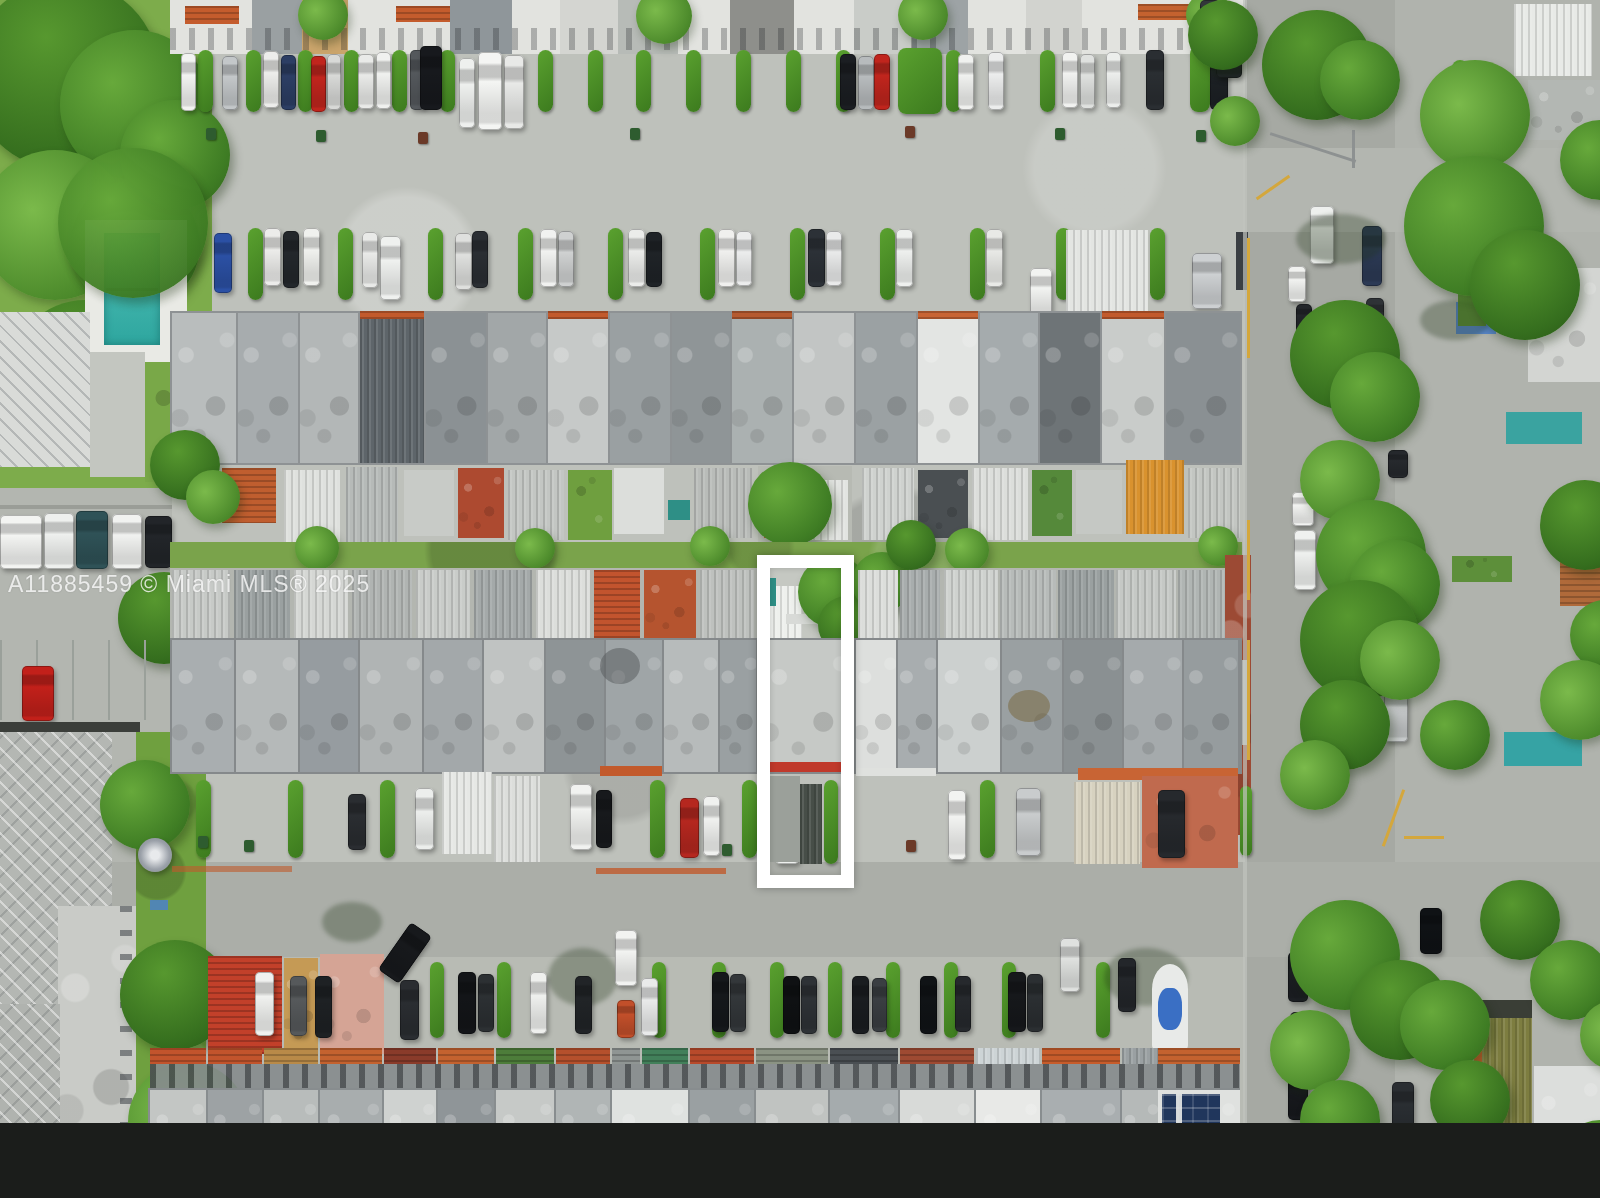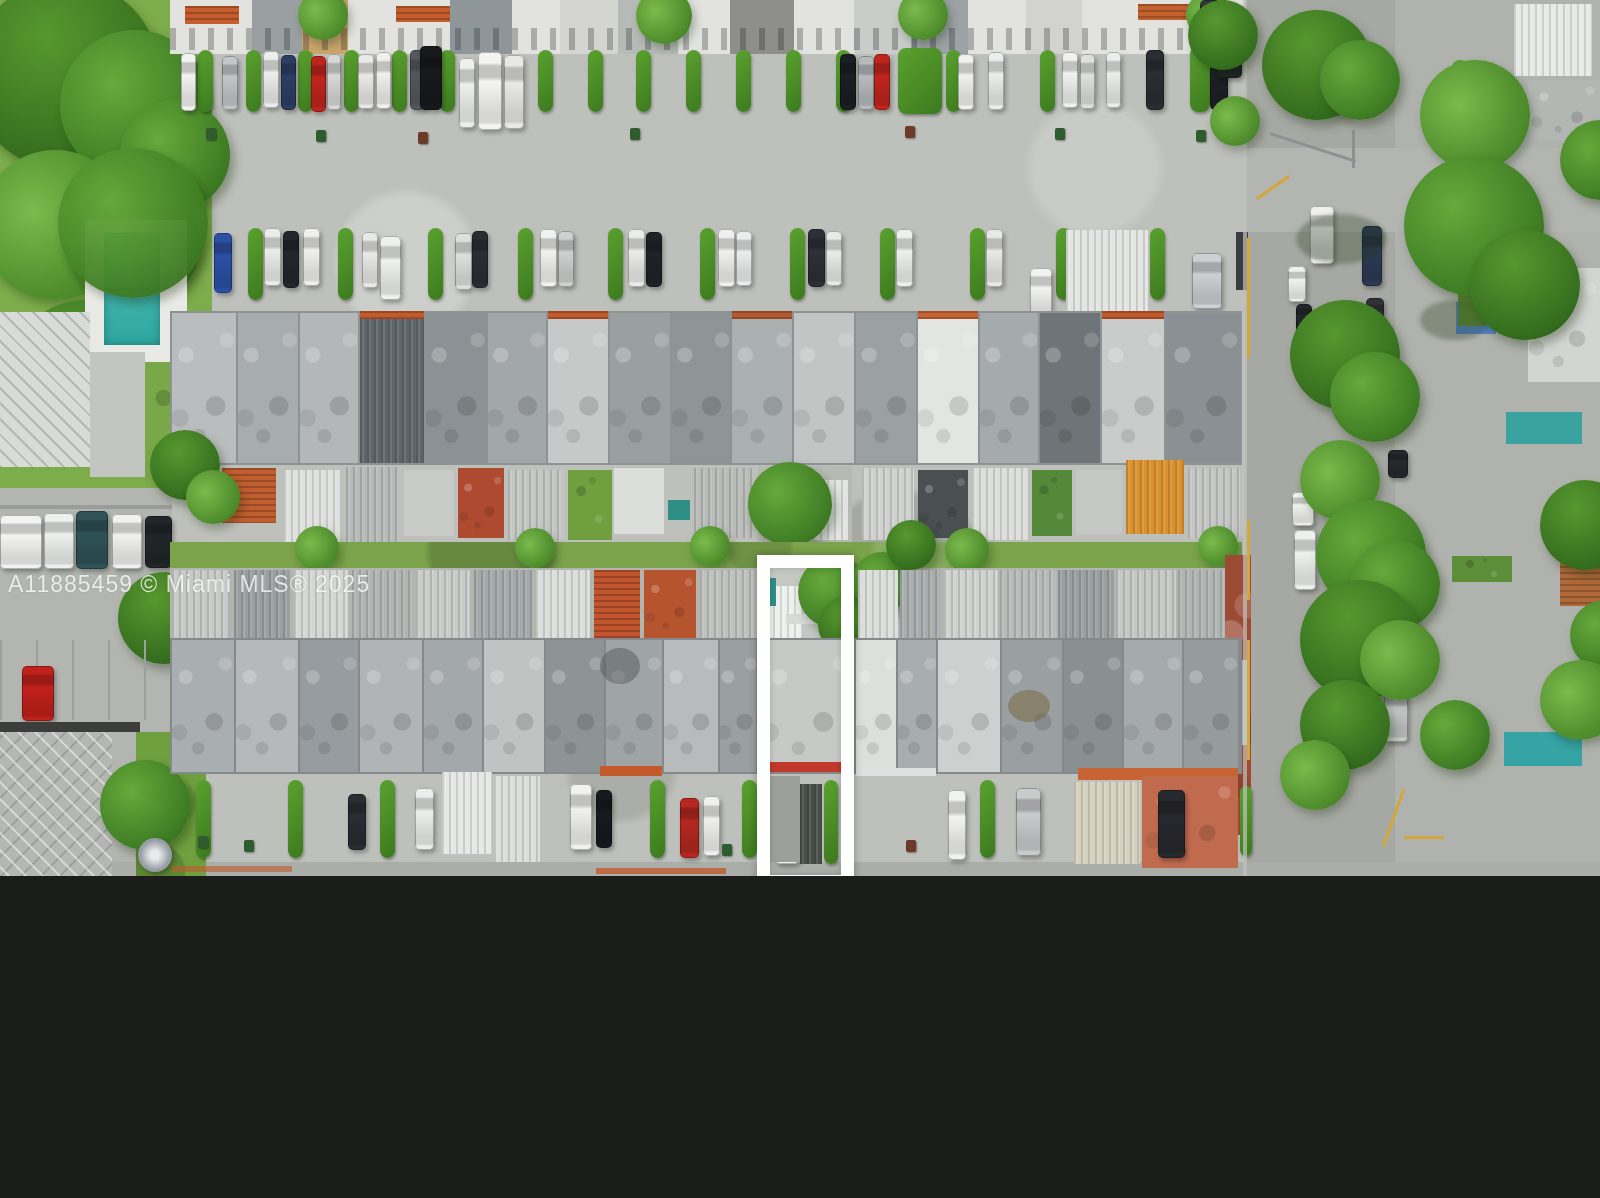--- a/index.html
+++ b/index.html
@@ -1,16 +1,16 @@
 <!DOCTYPE html>
 <html><head>
 <meta charset="utf-8">
 <style>
   html,body{margin:0;padding:0;background:#1b1d1b;}
-  #stage{position:relative;width:1600px;height:876px;overflow:hidden;background:#b8bbb4;
+  #stage{position:relative;width:1600px;height:1123px;overflow:hidden;background:#b8bbb4;
          font-family:"Liberation Sans", sans-serif;}
   .it{position:absolute;}
   .mot{background-image:
     radial-gradient(circle at 22% 28%, rgba(255,255,255,.22) 0 6%, transparent 7%),
     radial-gradient(circle at 68% 62%, rgba(0,0,0,.13) 0 9%, transparent 10%),
     radial-gradient(circle at 42% 82%, rgba(0,0,0,.10) 0 5%, transparent 6%),
     radial-gradient(circle at 86% 18%, rgba(255,255,255,.16) 0 5%, transparent 6%),
     radial-gradient(circle at 12% 70%, rgba(0,0,0,.08) 0 7%, transparent 8%);}
   .corr{background-image:repeating-linear-gradient(90deg, rgba(0,0,0,.12) 0 2px, rgba(255,255,255,.10) 2px 4px, transparent 4px 7px);}
   .tile{background-image:repeating-linear-gradient(180deg, rgba(0,0,0,.20) 0 2px, transparent 2px 6px);}

